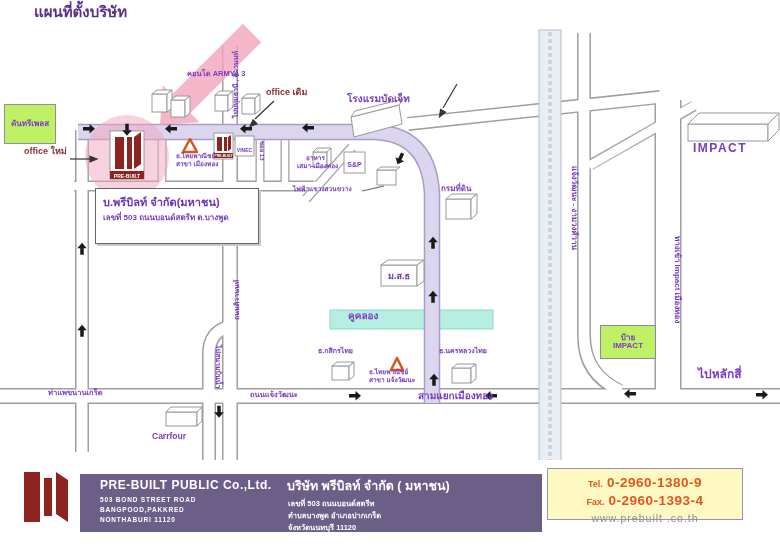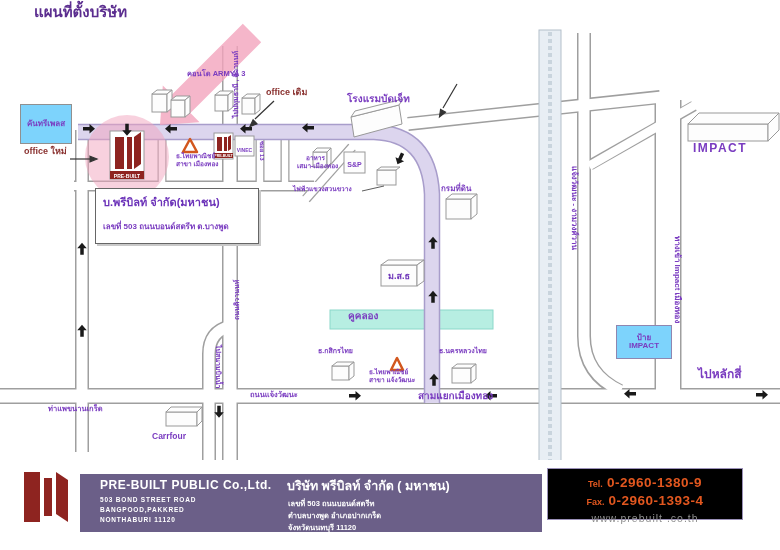--- a/index.html
+++ b/index.html
@@ -4,28 +4,28 @@
 <style>
   html,body{margin:0;padding:0;background:#fff;}
   #stage{position:relative;width:780px;height:550px;background:#fff;overflow:hidden;
          font-family:"Liberation Sans","DejaVu Sans",sans-serif;}
   .lbl{position:absolute;color:#7a3cc0;font-weight:bold;white-space:nowrap;line-height:1.05;}
   .maroon{color:#8a3230;}
   .vert{transform-origin:0 0;}
   .r90{transform:rotate(90deg);}
   .rm90{transform:rotate(-90deg);}
   .boxlbl{position:absolute;display:flex;align-items:center;justify-content:center;
-          background:#7dd3fc;border:1px solid #8f86b0;text-align:center;margin-left:16px;}
+          background:#bef264;border:1px solid #8f86b0;text-align:center;}
   #company-box{position:absolute;left:95px;top:188px;width:164px;height:56px;background:#fff;
                border:1px solid #666;box-shadow:2px 2px 0 #c9c9c9;padding:4px 7px;box-sizing:border-box;}
   #company-box .cname{font-size:11px;font-weight:bold;color:#6a30b8;}
-  #company-box .caddr{font-size:8px;color:#7a3cc0;margin-top:9px;font-weight:bold;}
+  #company-box .caddr{font-size:8px;color:#7a3cc0;margin-top:0;font-weight:bold;}
   #footer-bar{position:absolute;left:80px;top:474px;width:462px;height:58px;background:#6b5f88;}
   .ftxt{position:absolute;color:#fff;font-weight:bold;white-space:nowrap;}
-  #tel-box{position:absolute;left:547px;top:468px;width:196px;height:52px;background:#000000;
+  #tel-box{position:absolute;left:547px;top:468px;width:196px;height:52px;background:#fef9c3;
            border:1px solid #9a90b8;box-sizing:border-box;padding-top:4px;}
   .telrow{text-align:center;color:#e2571f;line-height:1.15;}
   .telrow .tl{font-size:9px;font-weight:bold;margin-right:4px;}
   .telrow .tn{font-size:13.5px;font-weight:bold;letter-spacing:.5px;}
   .webrow{text-align:center;color:#8f8f8f;font-size:10.5px;font-weight:normal;letter-spacing:1px;margin-top:2px;}
   svg{position:absolute;left:0;top:0;}
   svg text{font-family:"Liberation Sans","DejaVu Sans",sans-serif;font-weight:bold;}
 </style>
 </head>
 <body>
@@ -241,21 +241,21 @@
   <div class="lbl" style="left:297px;top:163px;font-size:6.5px;">เสมา-เมืองทอง</div>
   <div class="lbl" style="left:293px;top:186px;font-size:6.5px;">ไฟฟ้าแขวงสวนขวาง</div>
   <div class="lbl" style="left:441px;top:185px;font-size:8px;">กรมที่ดิน</div>
   <div class="lbl" style="left:348px;top:311px;font-size:10px;">คูคลอง</div>
   <div class="lbl" style="left:318px;top:347px;font-size:7px;">ธ.กสิกรไทย</div>
   <div class="lbl" style="left:369px;top:369px;font-size:6.5px;">ธ.ไทยพาณิชย์</div>
   <div class="lbl" style="left:369px;top:377px;font-size:6.5px;">สาขา แจ้งวัฒนะ</div>
   <div class="lbl" style="left:439px;top:347px;font-size:7px;">ธ.นครหลวงไทย</div>
   <div class="lbl" style="left:250px;top:391px;font-size:7.5px;">ถนนแจ้งวัฒนะ</div>
   <div class="lbl" style="left:402px;top:391px;font-size:10px;padding-left:16px;">สามแยกเมืองทอง</div>
-  <div class="lbl" style="left:48px;top:389px;font-size:7.5px;margin-top:16px;">ท่าแพขนานเกร็ด</div>
+  <div class="lbl" style="left:48px;top:389px;font-size:7.5px;">ท่าแพขนานเกร็ด</div>
   <div class="lbl vert r90" style="left:222px;top:345px;font-size:7px;">ไปสนามบินน้ำ</div>
   <div class="lbl" style="left:152px;top:432px;font-size:8.5px;">Carrfour</div>
   <div class="lbl vert r90" style="left:578px;top:166px;font-size:8px;">แจ้งวัฒนะ - งามวงศ์วาน</div>
   <div class="lbl vert r90" style="left:681px;top:236px;font-size:8px;">ทางเข้า Impact เมืองทอง</div>
   <div class="lbl" style="left:693px;top:142px;font-size:12px;letter-spacing:1.5px;">IMPACT</div>
   <div class="lbl" style="left:698px;top:368px;font-size:12px;">ไปหลักสี่</div>
 
   <div id="footer-bar"></div>
 
   <svg style="left:18px;top:468px;" width="56" height="62" viewBox="0 0 56 62">

